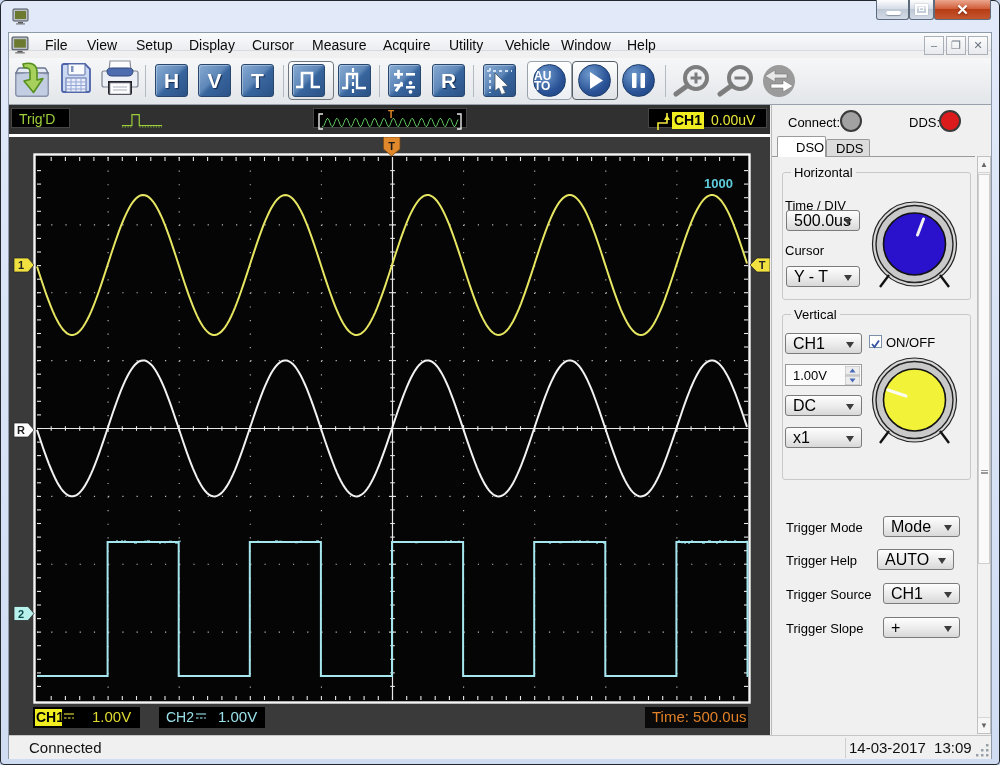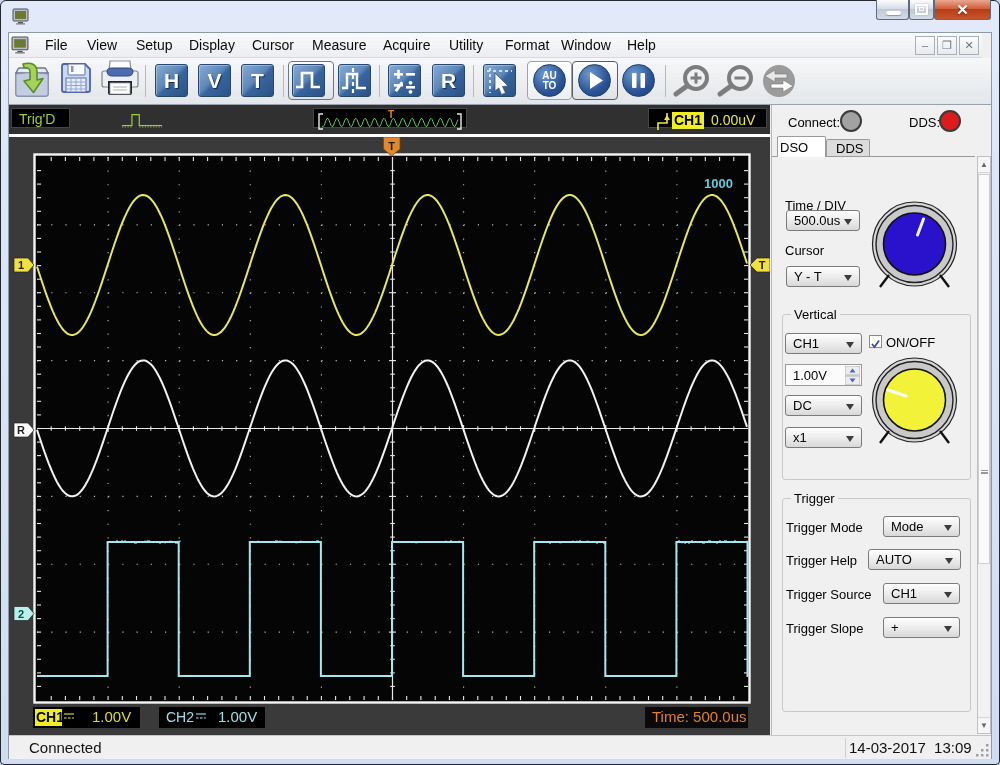--- a/index.html
+++ b/index.html
@@ -8,42 +8,42 @@
 #frame{position:absolute;inset:0;border:1px solid #23282e;border-radius:6px 6px 4px 4px;
  background:linear-gradient(#e2eafa,#cfdcf2);}
 #client{position:absolute;left:8px;top:32px;right:8px;bottom:6px;background:#f0f0f0;border:1px solid #8e9aa8}
 
 #titlebar{position:absolute;left:0;top:0;width:100%;height:32px}
 #title-ico{position:absolute;left:12px;top:8px;width:17px;height:17px}
 #title-tx{position:absolute;left:33px;top:8px;font-size:13.5px;color:#101010}
 .capbtn{position:absolute;top:0;height:20px;border:1px solid #5d6b7d;border-top:none;background:linear-gradient(#fdfdfd,#d6dde7 45%,#bfc9d6 50%,#d3dbe6);color:#45505f;text-align:center}
 #btn-close{background:linear-gradient(#eba68e,#d1603c 45%,#b83d16 50%,#c4562e)}
 
-#menubar{position:absolute;left:9px;right:18px;top:33px;height:25px;background:linear-gradient(#fafbfc,#ebedf1);border-bottom:1px solid #d7dae0}
+#menubar{position:absolute;left:9px;right:9px;top:33px;height:18px;background:linear-gradient(#fafbfc,#ebedf1);border-bottom:1px solid #d7dae0}
 .mi{position:absolute;top:4px;font-size:14px;color:#0a0a0a}
 .mdibtn{position:absolute;top:3px;width:20px;height:19px;border:1px solid #aab0b8;background:linear-gradient(#fcfcfc,#e8eaee);color:#6c757f;font-size:11px;text-align:center;line-height:17px}
 
 #toolbar{position:absolute;left:9px;right:9px;top:58px;height:47px;background:linear-gradient(#f6f7f8,#e3e6ea);border-bottom:1px solid #9aa1aa}
 .tsep{position:absolute;top:65px;width:1px;height:32px;background:#b4bac1}
 .tile{position:absolute;top:64px;width:33px;height:33px;border-radius:3px;border:1px solid #27476e;
  background:linear-gradient(135deg,#87abd3 0%,#5e87b8 45%,#38659e 55%,#2b5286 100%);
  color:#fff;font-weight:bold;font-size:21px;text-align:center;line-height:31px;
  text-shadow:1px 1px 1px rgba(10,20,50,.75);box-shadow:inset 1px 1px 0 rgba(255,255,255,.3)}
 .rnd{position:absolute;top:64px;width:33px;height:33px;border-radius:50%;border:1px solid #1a3b6b;
  background:radial-gradient(circle at 35% 30%,#6f9bcd,#2a5296 60%,#1c4079);color:#fff}
 .selfr{position:absolute;border-radius:4px;border:1px solid #6e767e;background:linear-gradient(#fdfdfd,#dfe2e6)}
 
 #statusrow{position:absolute;left:9px;top:105px;width:761px;height:30px;background:#303030}
 .blackbox{position:absolute;background:#000;top:3px;height:20px;border:1px solid #454545}
 
 #scopewrap{position:absolute;left:9px;top:137px;width:761px;height:598px;background:#3a3a3a}
 
 #panel{position:absolute;left:771px;top:105px;width:220px;height:630px;background:#f0f0f0;border-left:1px solid #b9b9b9}
 .plabel{position:absolute;font-size:13px;color:#000}
-.combo{position:absolute;width:74px;height:21px;border:1px solid #7b7b7b;border-radius:3px;background:linear-gradient(#fefefe,#e9e9e9 60%,#d8d8d8);font-size:13px;color:#000;line-height:19px;padding-left:7px}
+.combo{position:absolute;width:74px;height:21px;border:1px solid #7b7b7b;border-radius:3px;background:linear-gradient(#fefefe,#e9e9e9 60%,#d8d8d8);font-size:16px;color:#000;line-height:19px;padding-left:7px}
 .combo:after{content:"";position:absolute;right:7px;top:8px;border:4px solid transparent;border-top:6px solid #3c3c3c}
 fieldset{position:absolute;border:1px solid #c9c9c9;border-radius:3px}
 fieldset legend{font-size:13px;color:#000;margin-left:8px;padding:0 3px}
 
 #statusbar{position:absolute;left:9px;right:9px;top:735px;height:24px;background:#f0f0f0;border-top:1px solid #c6c6c6;font-size:15px;color:#111}
 </style></head>
 <body>
 <div id="frame"></div>
 <div id="client"></div>
 <div id="titlebar">
@@ -71,21 +71,21 @@
       <rect x="4" y="15.3" width="9" height="1.2" fill="#777"></rect>
     </svg>
  <span class="mi" style="left:36px">File</span>
  <span class="mi" style="left:78px">View</span>
  <span class="mi" style="left:127px">Setup</span>
  <span class="mi" style="left:180px">Display</span>
  <span class="mi" style="left:243px">Cursor</span>
  <span class="mi" style="left:303px">Measure</span>
  <span class="mi" style="left:374px">Acquire</span>
  <span class="mi" style="left:440px">Utility</span>
- <span class="mi" style="left:496px">Format</span>
+ <span class="mi" style="left:496px">Vehicle</span>
  <span class="mi" style="left:552px">Window</span>
  <span class="mi" style="left:618px">Help</span>
  <span class="mdibtn" style="right:47px">–</span>
  <span class="mdibtn" style="right:25px">❐</span>
  <span class="mdibtn" style="right:3px">✕</span>
 </div>
 <div id="toolbar"></div>
 
 <svg class="abs" style="left:13px;top:61px" width="40" height="37" viewBox="0 0 40 37">
  <path d="M3 12 L3 33 Q3 35 5 35 L33 35 Q35 35 35 33 L35 12 Z" fill="#aab6cf" stroke="#6a7590" stroke-width="1.4"></path>
@@ -140,21 +140,21 @@
       <circle cx="21.5" cy="26.8" r="1.9"></circle>
     </svg></div>
 <div class="tile" style="left:432px">R</div>
 <div class="tsep" style="left:473px"></div>
 <div class="tile" style="left:483px"><svg width="31" height="31" viewBox="0 0 31 31">
       <path d="M3 6 L28 6" stroke="#cfe0f2" stroke-width="2" stroke-dasharray="3 3"></path>
       <path d="M6 3 L6 28" stroke="#cfe0f2" stroke-width="2" stroke-dasharray="3 3"></path>
       <path d="M11 8 L24 21 L18.5 21.5 L21.5 28 L17.5 29.5 L14.8 23 L11 26 Z" fill="#fff" stroke="#456" stroke-width="0.8"></path>
     </svg></div>
 <div class="selfr" style="left:527px;top:61px;width:45px;height:39px;background:linear-gradient(#ffffff,#eceff3);border-color:#9aa2ab"></div>
-<div class="rnd" style="left:533px;font-weight:bold;font-size:10px;line-height:10px;text-align:center">
+<div class="rnd" style="left:533px;font-weight:bold;font-size:12px;line-height:10px;">
     <div style="margin-top:6px">AU<br>TO</div>
   </div>
 <div class="selfr" style="left:572px;top:61px;width:46px;height:39px;border-color:#565e66"></div>
 <div class="rnd" style="left:578px"><svg width="31" height="31" viewBox="0 0 31 31">
       <path d="M11 7 L24 15.5 L11 24 Z" fill="#fff"></path>
     </svg></div>
 <div class="rnd" style="left:622px"><svg width="31" height="31" viewBox="0 0 31 31">
       <rect x="9" y="8" width="4.5" height="15" rx="1" fill="#fff"></rect>
       <rect x="17.5" y="8" width="4.5" height="15" rx="1" fill="#fff"></rect>
     </svg></div>
@@ -516,32 +516,35 @@
     </g>
 <text x="218" y="722" fill="#9ae0e8" font-size="15px" font-family="Liberation Sans">1.00V</text>
 <rect x="645" y="707" width="103" height="21" fill="#0a0a0a"></rect>
 <text x="652" y="722" fill="#e08028" font-size="15px" font-family="Liberation Sans">Time: 500.0us</text>
 </svg>
 <div id="panel">
  <span class="plabel" style="left:16px;top:10px">Connect:</span>
  <div class="abs" style="left:68px;top:5px;width:22px;height:22px;border-radius:50%;background:#a2a2a2;border:2px solid #3a3a3a"></div>
  <span class="plabel" style="left:137px;top:10px">DDS:</span>
  <div class="abs" style="left:167px;top:5px;width:22px;height:22px;border-radius:50%;background:#dc1c1c;border:2px solid #3a3a3a"></div>
- <div class="abs" style="left:5px;top:31px;width:49px;height:21px;background:#fff;border:1px solid #9b9b9b;border-bottom:none;border-radius:2px 2px 0 0;font-size:13px;padding:3px 0 0 2px;z-index:2">DSO</div>
+ <div class="abs" style="left:5px;top:31px;width:49px;height:21px;background:#fff;border:1px solid #9b9b9b;border-bottom:none;border-radius:2px 2px 0 0;font-size:13px;padding:3px 0 0 18px;z-index:2">DSO</div>
  <div class="abs" style="left:54px;top:34px;width:44px;height:18px;background:#dcdcdc;border:1px solid #9b9b9b;border-bottom:none;border-radius:2px 2px 0 0;font-size:13px;padding:1px 0 0 9px">DDS</div>
  <div class="abs" style="left:0px;top:51px;width:203px;height:1px;background:#9b9b9b"></div>
 
  <div class="abs" style="left:205px;top:51px;width:14px;height:578px;background:#f2f2f2;border:1px solid #c0c0c0">
    <div class="abs" style="left:0;top:0;width:12px;height:16px;background:#f6f6f6;border-bottom:1px solid #d5d5d5;text-align:center;font-size:8px;color:#666;line-height:16px">▲</div>
    <div class="abs" style="left:0;bottom:0;width:12px;height:16px;background:#f6f6f6;border-top:1px solid #d5d5d5;text-align:center;font-size:8px;color:#666;line-height:16px">▼</div>
    <div class="abs" style="left:0;top:17px;width:12px;height:390px;background:#fafafa;border:1px solid #cfcfcf">
      <div style="position:absolute;left:2px;top:295px;width:7px;border-top:1px solid #999;border-bottom:1px solid #999;height:4px"></div>
      <div style="position:absolute;left:2px;top:297px;width:7px;height:1px;background:#999"></div>
    </div>
  </div>
+ <fieldset style="left:10px;top:60px;width:189px;height:135px">
+  <legend>Horizontal</legend>
+ </fieldset>
  <span class="plabel" style="left:13px;top:93px">Time / DIV</span>
  <div class="combo" style="left:14px;top:105px">500.0us</div>
  <span class="plabel" style="left:13px;top:138px">Cursor</span>
  <div class="combo" style="left:14px;top:161px">Y - T</div>
  <svg class="abs" style="left:94px;top:90px" width="97" height="100" viewBox="0 0 97 100">
   <circle cx="48.5" cy="49" r="42" fill="#d6d6d6" stroke="#222" stroke-width="1.2"></circle>
   <circle cx="48.5" cy="49" r="38.5" fill="#c9c9c9" stroke="#222" stroke-width="1.4"></circle>
   <line x1="23" y1="80" x2="14" y2="92" stroke="#111" stroke-width="2.4"></line>
   <line x1="74" y1="80" x2="83" y2="92" stroke="#111" stroke-width="2.4"></line>
   <circle cx="48.5" cy="49" r="31" fill="#2a12cc" stroke="#111" stroke-width="1.6"></circle>
@@ -566,27 +569,24 @@
  <div class="combo" style="left:13px;top:290px;width:77px">DC</div>
  <div class="combo" style="left:13px;top:322px;width:77px">x1</div>
  <svg class="abs" style="left:94px;top:246px" width="97" height="100" viewBox="0 0 97 100">
   <circle cx="48.5" cy="49" r="42" fill="#d6d6d6" stroke="#222" stroke-width="1.2"></circle>
   <circle cx="48.5" cy="49" r="38.5" fill="#c9c9c9" stroke="#222" stroke-width="1.4"></circle>
   <line x1="23" y1="80" x2="14" y2="92" stroke="#111" stroke-width="2.4"></line>
   <line x1="74" y1="80" x2="83" y2="92" stroke="#111" stroke-width="2.4"></line>
   <circle cx="48.5" cy="49" r="31" fill="#f2f238" stroke="#111" stroke-width="1.6"></circle>
   <line x1="40" y1="45" x2="22" y2="39" stroke="#fcfcf0" stroke-width="3.2" stroke-linecap="round"></line>
  </svg>
- <fieldset style="left:10px;top:386px;width:189px;height:221px">
-  <legend>Trigger</legend>
- </fieldset>
  <span class="plabel" style="left:14px;top:415px">Trigger Mode</span>
  <div class="combo" style="left:111px;top:411px;width:77px">Mode</div>
  <span class="plabel" style="left:14px;top:448px">Trigger Help</span>
- <div class="combo" style="left:96px;top:444px;width:93px">AUTO</div>
+ <div class="combo" style="left:105px;top:444px;width:77px">AUTO</div>
  <span class="plabel" style="left:14px;top:482px">Trigger Source</span>
  <div class="combo" style="left:111px;top:478px;width:77px">CH1</div>
  <span class="plabel" style="left:14px;top:516px">Trigger Slope</span>
  <div class="combo" style="left:111px;top:512px;width:77px">+</div>
 </div>
 <div id="statusbar">
     <span style="position:absolute;left:20px;top:3px">Connected</span>
  <span style="position:absolute;left:840px;top:3px">14-03-2017&nbsp; 13:09</span>
  <div style="position:absolute;left:836px;top:2px;width:1px;height:20px;background:#cfcfcf"></div>
  <svg style="position:absolute;right:1px;top:8px" width="14" height="14">

